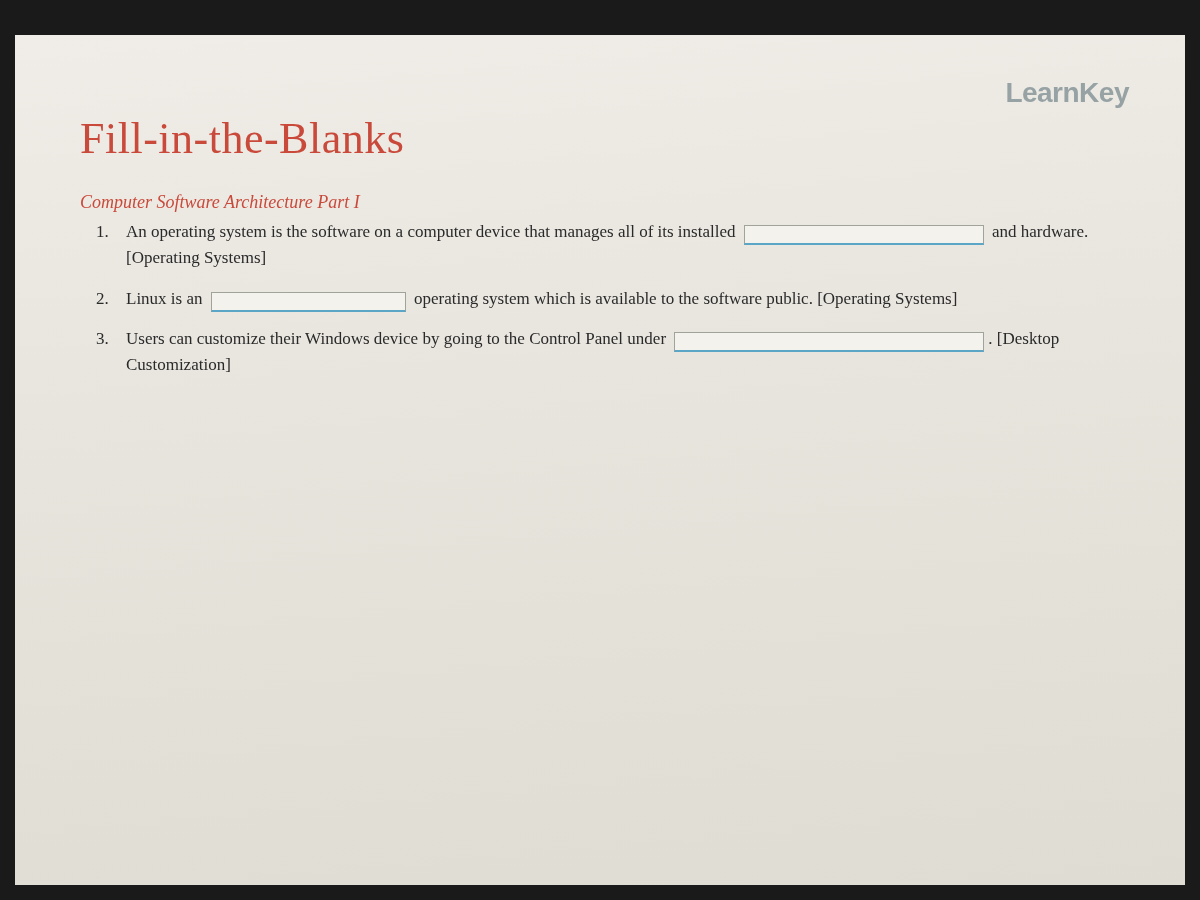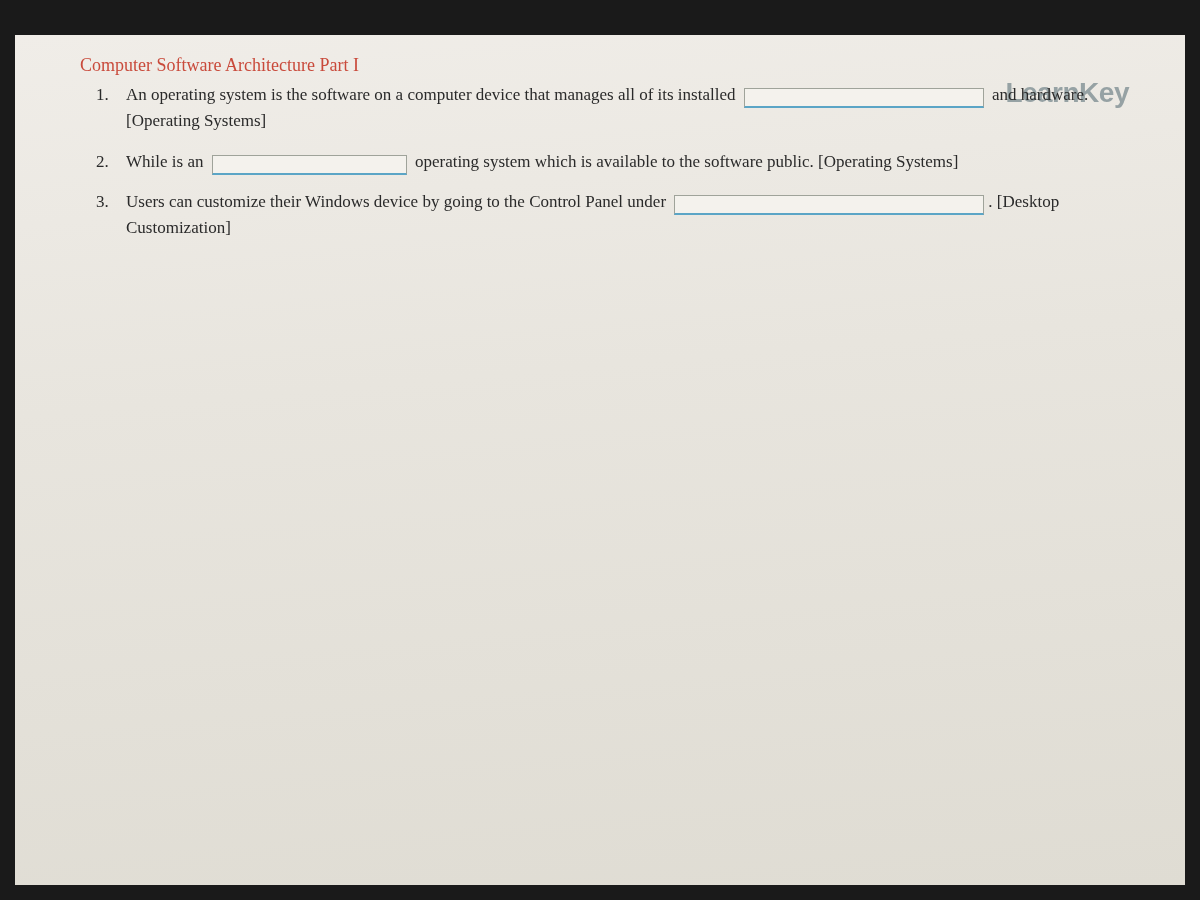--- a/index.html
+++ b/index.html
@@ -47,20 +47,21 @@
       line-height: 1.5;
       margin-bottom: 34px;
     }
     .instructions-label {
       font-weight: bold;
     }
     .section-heading {
       font-size: 18px;
       color: #c94a3b;
       margin-bottom: 6px;
+      font-style: italic;
     }
     .question-list {
       padding-left: 46px;
     }
     .question {
       font-size: 17px;
       color: #2a2a2a;
       line-height: 1.55;
       margin-bottom: 14px;
       position: relative;
@@ -87,34 +88,35 @@
     .blank-sm { width: 195px; }
     .blank-md { width: 240px; }
     .blank-lg { width: 310px; }
   </style>
 </head>
 <body>
 
 <div class="page">
   <div class="brand">LearnKey</div>
 
+  <h1 class="title">Fill-in-the-Blanks</h1>
 
 
   <div class="section-heading">Computer Software Architecture Part I</div>
 
   <div class="question-list">
 
     <div class="question">
       <span class="qnum">1.</span>
       <span>An operating system is the software on a computer device that manages all of its installed </span><input type="text" class="blank blank-md" value="" style=""><span> and hardware. [Operating Systems]</span>
     </div>
 
     <div class="question">
       <span class="qnum">2.</span>
-      <span>While is an </span><input type="text" class="blank blank-sm" value="" style=""><span> operating system which is available to the software public. [Operating Systems]</span>
+      <span>Linux is an </span><input type="text" class="blank blank-sm" value="" style=""><span> operating system which is available to the software public. [Operating Systems]</span>
     </div>
 
     <div class="question">
       <span class="qnum">3.</span>
       <span>Users can customize their Windows device by going to the Control Panel under </span><input type="text" class="blank blank-lg" value="" style=""><span>. [Desktop Customization]</span>
     </div>
 
   </div>
 </div>
 

